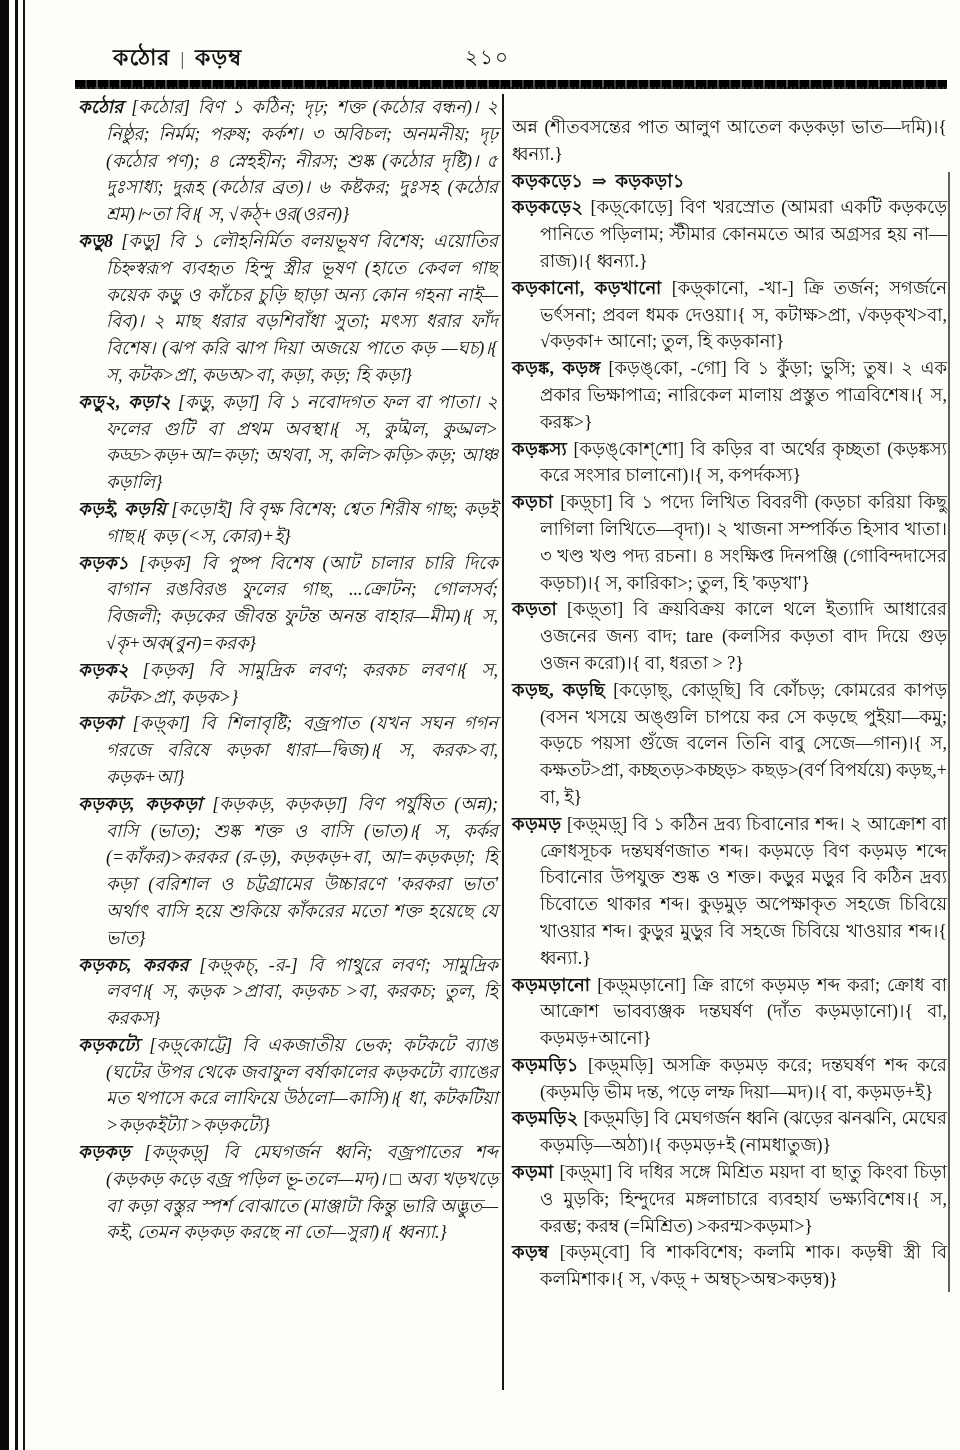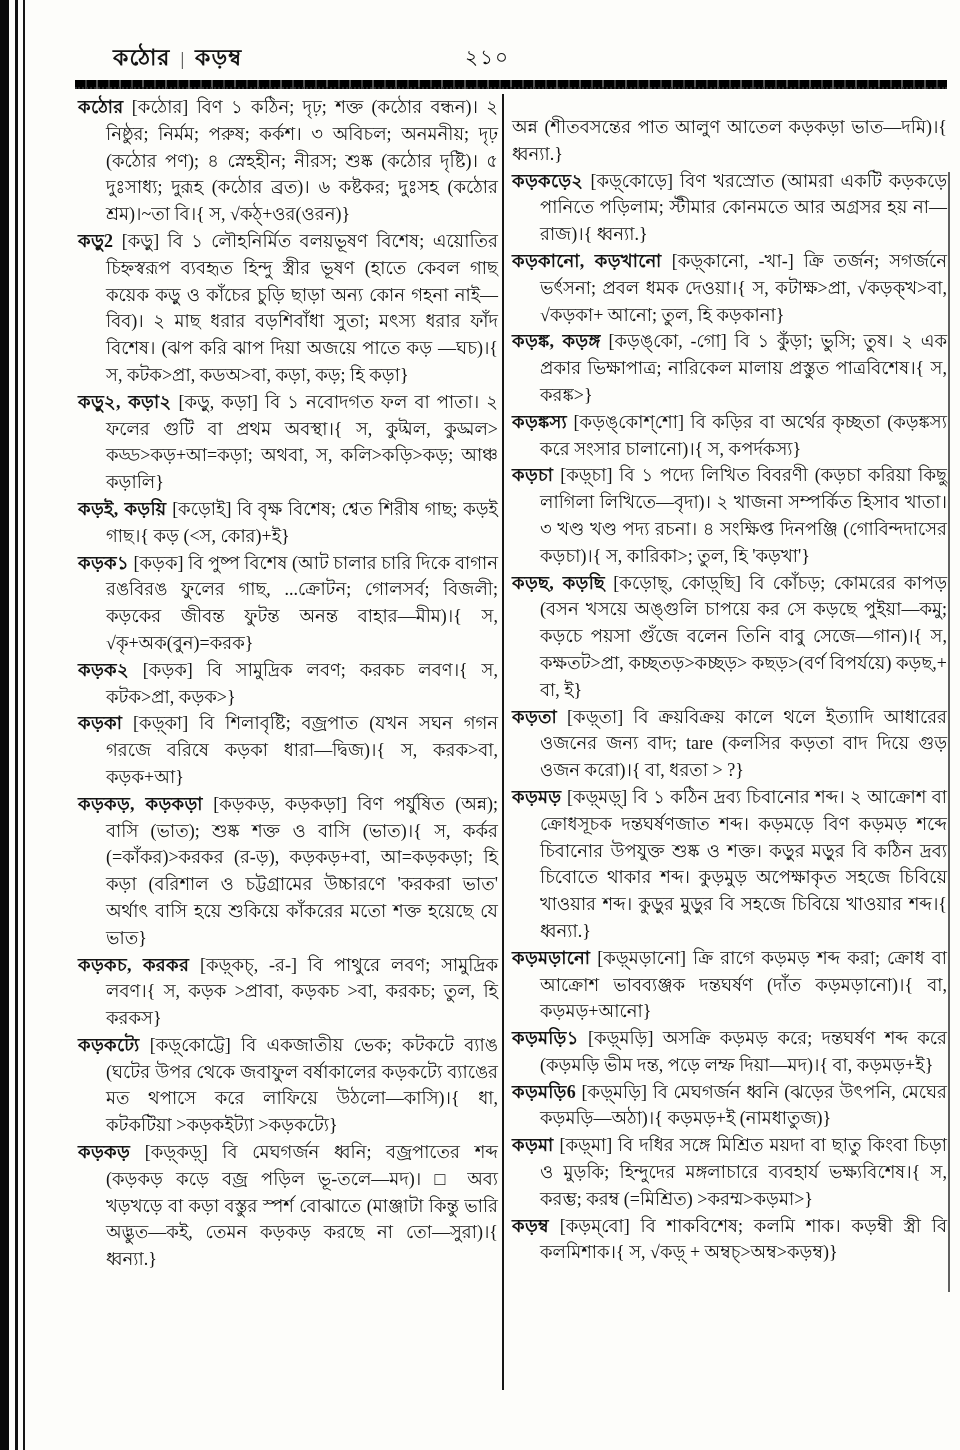--- a/index.html
+++ b/index.html
@@ -28,21 +28,21 @@
     background:
       repeating-linear-gradient(90deg,#000 0 10px,#3a3a3a 10px 12px,#000 12px 21px,#555 21px 23px);
     border-bottom:2px dotted #2c2c2c;
   }
   
   .cols{
     position:absolute;top:94px;left:78px;width:869px;height:1330px;
     display:flex;align-items:flex-start;
   }
   .col{font-size:18px;line-height:26.8px;text-align:justify;}
-  #col-left{width:420px;}
+  #col-left{width:420px;font-style:italic;}
   .divider{width:2px;background:#161616;height:1296px;margin:0 2px 0 4px;flex:none;}
   #col-right{flex:1;padding-left:6px;margin-top:20px;}
   .entry{margin:0;padding-left:28px;text-indent:-28px;}
   .entry.cont{padding-left:0;text-indent:0;}
   .hw{font-weight:bold;letter-spacing:.3px;}
   .arrow{font-weight:bold;padding:0 4px;}
   
   .edge-line{position:absolute;left:948px;top:172px;width:2px;height:1120px;background:#2b2b2b;opacity:.75;}
 </style>
 </head>
@@ -58,44 +58,45 @@
       <span>কঠোর</span><span class="guide-sep">|</span><span>কড়ম্ব</span>
     </div>
     <div class="pageno">২১০</div>
   </header>
 
   <div class="rule"></div>
 
   <main class="cols">
     <section class="col" id="col-left">
         <p class="entry"><b class="hw">কঠোর</b><span> [কঠোর] বিণ ১ কঠিন; দৃঢ়; শক্ত (কঠোর বন্ধন)। ২ নিষ্ঠুর; নির্মম; পরুষ; কর্কশ। ৩ অবিচল; অনমনীয়; দৃঢ় (কঠোর পণ); ৪ স্নেহহীন; নীরস; শুষ্ক (কঠোর দৃষ্টি)। ৫ দুঃসাধ্য; দুরূহ (কঠোর ব্রত)। ৬ কষ্টকর; দুঃসহ (কঠোর শ্রম)।~তা বি।{ স, √কঠ্+ওর(ওরন)}</span></p>
-        <p class="entry"><b class="hw">কড়ু2</b><span> [কড়ু] বি ১ লৌহনির্মিত বলয়ভূষণ বিশেষ; এয়োতির চিহ্নস্বরূপ ব্যবহৃত হিন্দু স্ত্রীর ভূষণ (হাতে কেবল গাছ কয়েক কড়ু ও কাঁচের চুড়ি ছাড়া অন্য কোন গহনা নাই—বিব)। ২ মাছ ধরার বড়শিবাঁধা সুতা; মৎস্য ধরার ফাঁদ বিশেষ। (ঝপ করি ঝাপ দিয়া অজয়ে পাতে কড় —ঘচ)।{ স, কটক&gt;প্রা, কডঅ&gt;বা, কড়া, কড়; হি কড়া}</span></p>
+        <p class="entry"><b class="hw">কড়ু8</b><span> [কড়ু] বি ১ লৌহনির্মিত বলয়ভূষণ বিশেষ; এয়োতির চিহ্নস্বরূপ ব্যবহৃত হিন্দু স্ত্রীর ভূষণ (হাতে কেবল গাছ কয়েক কড়ু ও কাঁচের চুড়ি ছাড়া অন্য কোন গহনা নাই—বিব)। ২ মাছ ধরার বড়শিবাঁধা সুতা; মৎস্য ধরার ফাঁদ বিশেষ। (ঝপ করি ঝাপ দিয়া অজয়ে পাতে কড় —ঘচ)।{ স, কটক&gt;প্রা, কডঅ&gt;বা, কড়া, কড়; হি কড়া}</span></p>
         <p class="entry"><b class="hw">কড়ু২, কড়া২</b><span> [কড়ু, কড়া] বি ১ নবোদগত ফল বা পাতা। ২ ফলের গুটি বা প্রথম অবস্থা।{ স, কুট্মল, কুড্মল&gt; কড্ড&gt;কড়+আ=কড়া; অথবা, স, কলি&gt;কড়ি&gt;কড়; আঞ্চ কড়ালি}</span></p>
         <p class="entry"><b class="hw">কড়ই, কড়য়ি</b><span> [কড়োই] বি বৃক্ষ বিশেষ; শ্বেত শিরীষ গাছ; কড়ই গাছ।{ কড় (&lt;স, কোর)+ই}</span></p>
         <p class="entry"><b class="hw">কড়ক১</b><span> [কড়ক] বি পুষ্প বিশেষ (আট চালার চারি দিকে বাগান রঙবিরঙ ফুলের গাছ, ...ক্রোটন; গোলসর্ব; বিজলী; কড়কের জীবন্ত ফুটন্ত অনন্ত বাহার—মীম)।{ স, √কৃ+অক(বুন)=করক}</span></p>
         <p class="entry"><b class="hw">কড়ক২</b><span> [কড়ক] বি সামুদ্রিক লবণ; করকচ লবণ।{ স, কটক&gt;প্রা, কড়ক&gt;}</span></p>
         <p class="entry"><b class="hw">কড়কা</b><span> [কড়্‌কা] বি শিলাবৃষ্টি; বজ্রপাত (যখন সঘন গগন গরজে বরিষে কড়কা ধারা—দ্বিজ)।{ স, করক&gt;বা, কড়ক+আ}</span></p>
         <p class="entry"><b class="hw">কড়কড়, কড়কড়া</b><span> [কড়কড়, কড়কড়া] বিণ পর্যুষিত (অন্ন); বাসি (ভাত); শুষ্ক শক্ত ও বাসি (ভাত)।{ স, কর্কর (=কাঁকর)&gt;করকর (র-ড়), কড়কড়+বা, আ=কড়কড়া; হি কড়া (বরিশাল ও চট্টগ্রামের উচ্চারণে 'করকরা ভাত' অর্থাৎ বাসি হয়ে শুকিয়ে কাঁকরের মতো শক্ত হয়েছে যে ভাত}</span></p>
         <p class="entry"><b class="hw">কড়কচ, করকর</b><span> [কড়্‌কচ্, -র-] বি পাথুরে লবণ; সামুদ্রিক লবণ।{ স, কড়ক &gt;প্রাবা, কড়কচ &gt;বা, করকচ; তুল, হি করকস}</span></p>
         <p class="entry"><b class="hw">কড়কট্যে</b><span> [কড়্‌কোট্টে] বি একজাতীয় ভেক; কটকটে ব্যাঙ (ঘটের উপর থেকে জবাফুল বর্ষাকালের কড়কট্যে ব্যাঙের মত থপাসে করে লাফিয়ে উঠলো—কাসি)।{ ধা, কটকটিয়া &gt;কড়কইট্যা &gt;কড়কট্যে}</span></p>
         <p class="entry"><b class="hw">কড়কড়</b><span> [কড়্‌কড়্] বি মেঘগর্জন ধ্বনি; বজ্রপাতের শব্দ (কড়কড় কড়ে বজ্র পড়িল ভূ-তলে—মদ)। □ অব্য খড়খড়ে বা কড়া বস্তুর স্পর্শ বোঝাতে (মাঞ্জাটা কিন্তু ভারি অদ্ভুত—কই, তেমন কড়কড় করছে না তো—সুরা)।{ ধ্বন্যা.}</span></p>
       </section>
     <div class="divider"></div>
     <section class="col" id="col-right">
         <p class="entry cont"><span>অন্ন (শীতবসন্তের পাত আলুণ আতেল কড়কড়া ভাত—দমি)।{ ধ্বন্যা.}</span></p>
+        <p class="entry"><b class="hw">কড়কড়ে১</b><span class="arrow"> ⇒ </span><b class="hw">কড়কড়া১</b></p>
         <p class="entry"><b class="hw">কড়কড়ে২</b><span> [কড়্‌কোড়ে] বিণ খরস্রোত (আমরা একটি কড়কড়ে পানিতে পড়িলাম; স্টীমার কোনমতে আর অগ্রসর হয় না—রাজ)।{ ধ্বন্যা.}</span></p>
         <p class="entry"><b class="hw">কড়কানো, কড়খানো</b><span> [কড়্‌কানো, -খা-] ক্রি তর্জন; সগর্জনে ভর্ৎসনা; প্রবল ধমক দেওয়া।{ স, কটাক্ষ&gt;প্রা, √কড়ক্খ&gt;বা, √কড়কা+ আনো; তুল, হি কড়কানা}</span></p>
         <p class="entry"><b class="hw">কড়ঙ্ক, কড়ঙ্গ</b><span> [কড়ঙ্‌কো, -গো] বি ১ কুঁড়া; ভুসি; তুষ। ২ এক প্রকার ভিক্ষাপাত্র; নারিকেল মালায় প্রস্তুত পাত্রবিশেষ।{ স, করঙ্ক&gt;}</span></p>
         <p class="entry"><b class="hw">কড়ঙ্কস্য</b><span> [কড়ঙ্‌কোশ্‌শো] বি কড়ির বা অর্থের কৃচ্ছতা (কড়ঙ্কস্য করে সংসার চালানো)।{ স, কপর্দকস্য}</span></p>
         <p class="entry"><b class="hw">কড়চা</b><span> [কড়্‌চা] বি ১ পদ্যে লিখিত বিবরণী (কড়চা করিয়া কিছু লাগিলা লিখিতে—বৃদা)। ২ খাজনা সম্পর্কিত হিসাব খাতা। ৩ খণ্ড খণ্ড পদ্য রচনা। ৪ সংক্ষিপ্ত দিনপঞ্জি (গোবিন্দদাসের কড়চা)।{ স, কারিকা&gt;; তুল, হি 'কড়খা'}</span></p>
+        <p class="entry"><b class="hw">কড়তা</b><span> [কড়্‌তা] বি ক্রয়বিক্রয় কালে থলে ইত্যাদি আধারের ওজনের জন্য বাদ; tare (কলসির কড়তা বাদ দিয়ে গুড় ওজন করো)।{ বা, ধরতা &gt; ?}</span></p>
         <p class="entry"><b class="hw">কড়ছ, কড়ছি</b><span> [কড়োছ্, কোড়্‌ছি] বি কোঁচড়; কোমরের কাপড় (বসন খসয়ে অঙ্গুলি চাপয়ে কর সে কড়ছে পুইয়া—কমু; কড়চে পয়সা গুঁজে বলেন তিনি বাবু সেজে—গান)।{ স, কক্ষতট&gt;প্রা, কচ্ছতড়&gt;কচ্ছড়&gt; কছড়&gt;(বর্ণ বিপর্যয়ে) কড়ছ,+ বা, ই}</span></p>
-        <p class="entry"><b class="hw">কড়তা</b><span> [কড়্‌তা] বি ক্রয়বিক্রয় কালে থলে ইত্যাদি আধারের ওজনের জন্য বাদ; tare (কলসির কড়তা বাদ দিয়ে গুড় ওজন করো)।{ বা, ধরতা &gt; ?}</span></p>
         <p class="entry"><b class="hw">কড়মড়</b><span> [কড়্‌মড়্] বি ১ কঠিন দ্রব্য চিবানোর শব্দ। ২ আক্রোশ বা ক্রোধসূচক দন্তঘর্ষণজাত শব্দ। কড়মড়ে বিণ কড়মড় শব্দে চিবানোর উপযুক্ত শুষ্ক ও শক্ত। কড়ুর মড়ুর বি কঠিন দ্রব্য চিবোতে থাকার শব্দ। কুড়মুড় অপেক্ষাকৃত সহজে চিবিয়ে খাওয়ার শব্দ। কুড়ুর মুড়ুর বি সহজে চিবিয়ে খাওয়ার শব্দ।{ ধ্বন্যা.}</span></p>
         <p class="entry"><b class="hw">কড়মড়ানো</b><span> [কড়্‌মড়ানো] ক্রি রাগে কড়মড় শব্দ করা; ক্রোধ বা আক্রোশ ভাবব্যঞ্জক দন্তঘর্ষণ (দাঁত কড়মড়ানো)।{ বা, কড়মড়+আনো}</span></p>
         <p class="entry"><b class="hw">কড়মড়ি১</b><span> [কড়্‌মড়ি] অসক্রি কড়মড় করে; দন্তঘর্ষণ শব্দ করে (কড়মড়ি ভীম দন্ত, পড়ে লম্ফ দিয়া—মদ)।{ বা, কড়মড়+ই}</span></p>
-        <p class="entry"><b class="hw">কড়মড়ি6</b><span> [কড়্‌মড়ি] বি মেঘগর্জন ধ্বনি (ঝড়ের উৎপনি, মেঘের কড়মড়ি—অঠা)।{ কড়মড়+ই (নামধাতুজ)}</span></p>
+        <p class="entry"><b class="hw">কড়মড়ি২</b><span> [কড়্‌মড়ি] বি মেঘগর্জন ধ্বনি (ঝড়ের ঝনঝনি, মেঘের কড়মড়ি—অঠা)।{ কড়মড়+ই (নামধাতুজ)}</span></p>
         <p class="entry"><b class="hw">কড়মা</b><span> [কড়্‌মা] বি দধির সঙ্গে মিশ্রিত ময়দা বা ছাতু কিংবা চিড়া ও মুড়কি; হিন্দুদের মঙ্গলাচারে ব্যবহার্য ভক্ষ্যবিশেষ।{ স, করম্ভ; করম্ব (=মিশ্রিত) &gt;করম্ম&gt;কড়মা&gt;}</span></p>
         <p class="entry"><b class="hw">কড়ম্ব</b><span> [কড়ম্‌বো] বি শাকবিশেষ; কলমি শাক। কড়ম্বী স্ত্রী বি কলমিশাক।{ স, √কড়্ + অম্বচ্&gt;অম্ব&gt;কড়ম্ব)}</span></p>
       </section>
   </main>
 
   <div class="edge-line"></div>
 </div>
 
 </body></html>

